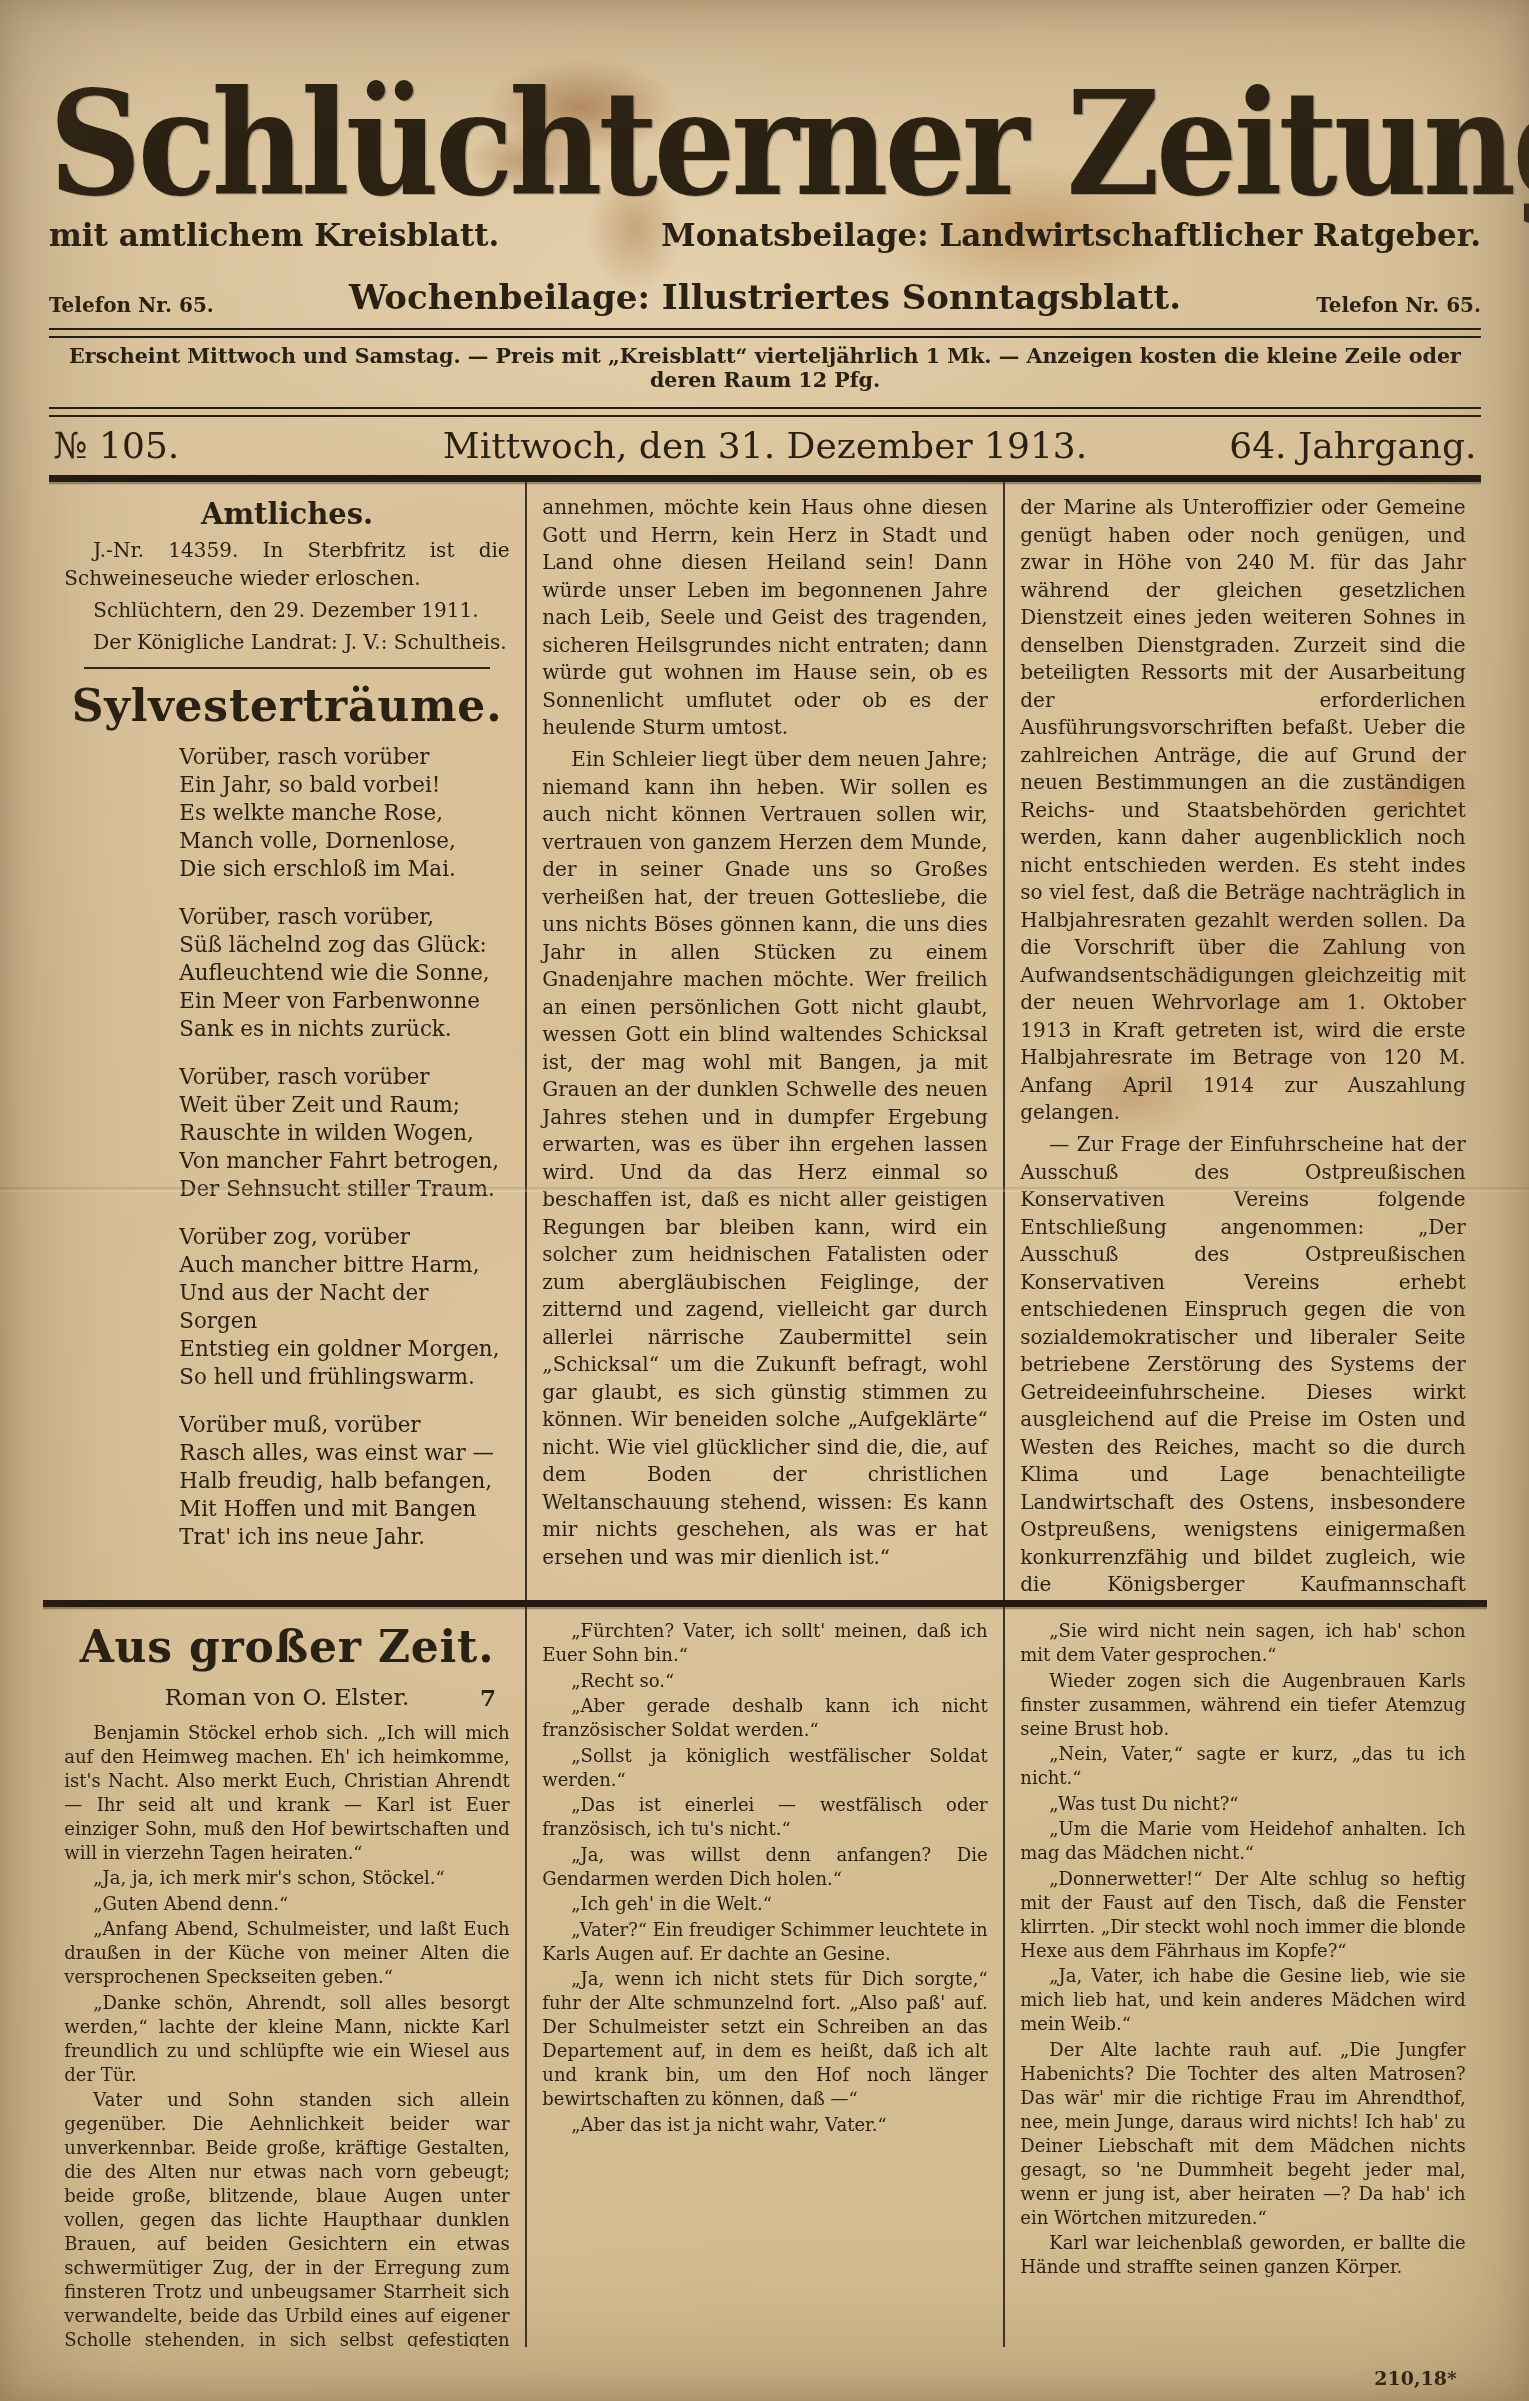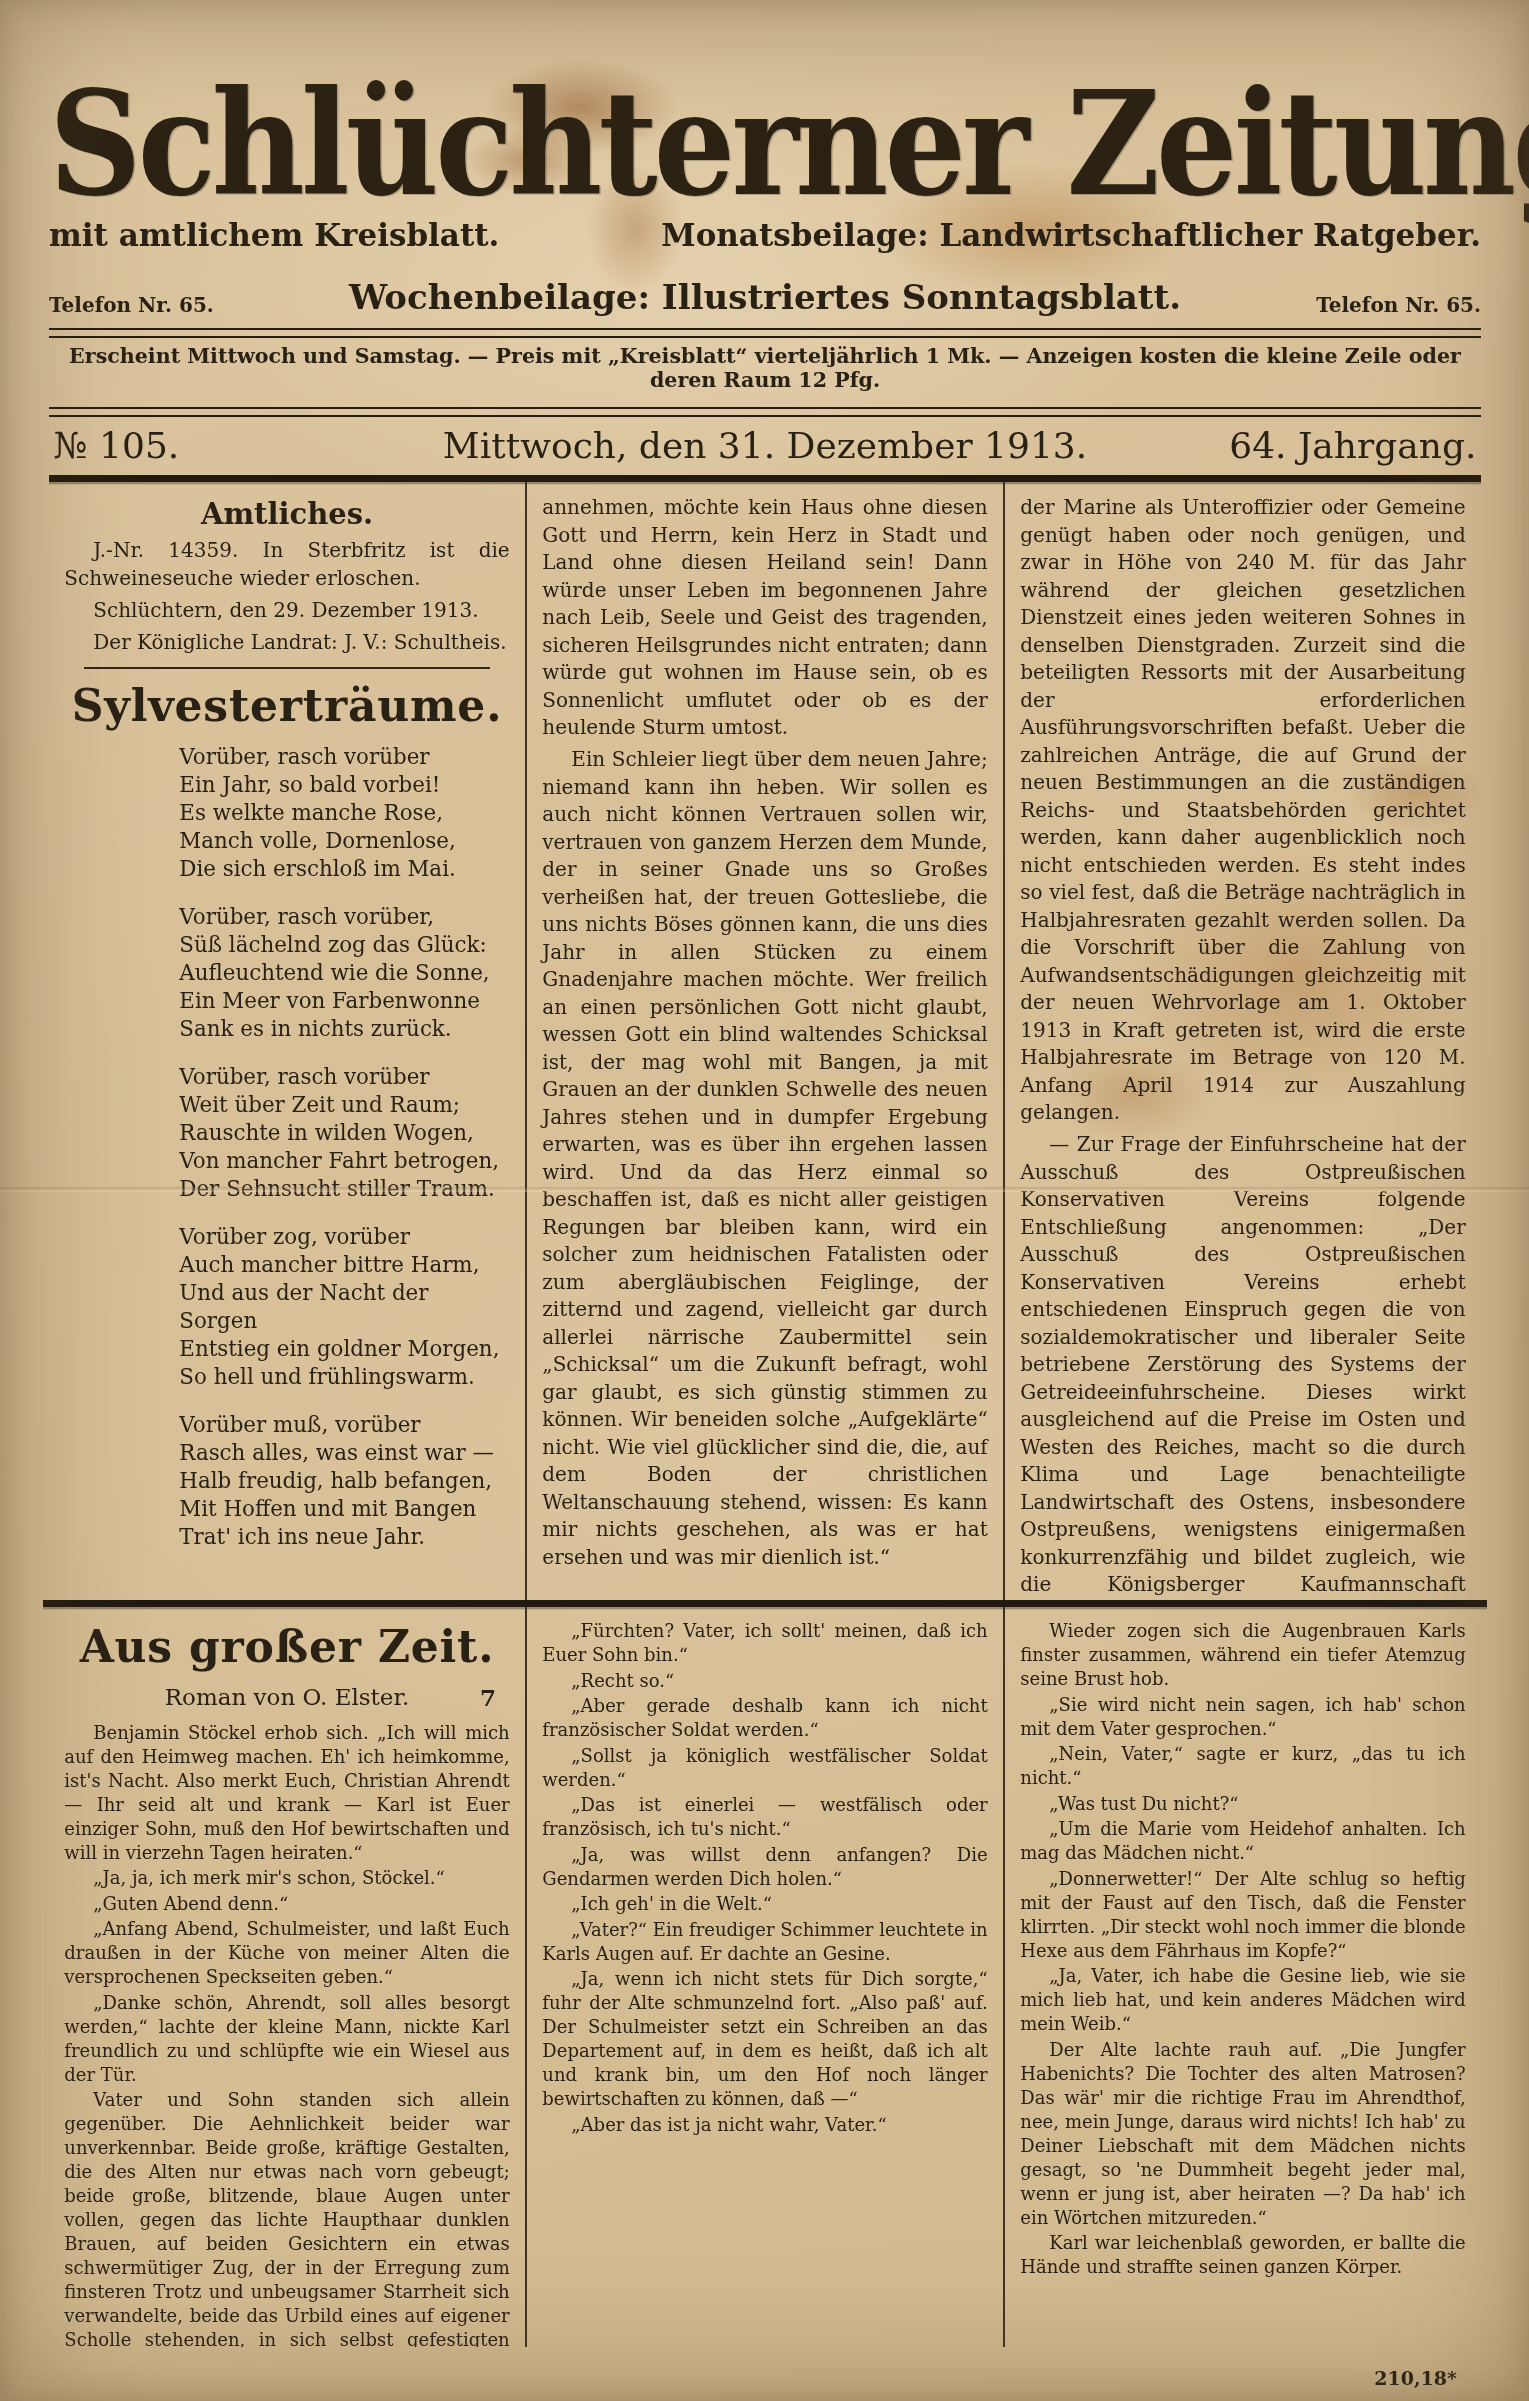--- a/index.html
+++ b/index.html
@@ -93,21 +93,21 @@
 
   <div class="bar"></div>
 
   <main class="cols">
 
     <section class="col">
       <h2 class="h-small">Amtliches.</h2>
       <div>
 
       <p>J.-Nr. 14359.  In Sterbfritz ist die Schweineseuche wieder erloschen.</p>
-          <p>Schlüchtern, den 29. Dezember 1913.</p>
+          <p>Schlüchtern, den 29. Dezember 1911.</p>
           <p>Der Königliche Landrat: J. V.: Schultheis.</p>
         </div>
       <hr class="thinrule">
       <h2 class="h-big">Sylvesterträume.</h2>
       <div>
 
       <div class="poem-stanza">Vorüber, rasch vorüber
 Ein Jahr, so bald vorbei!
 Es welkte manche Rose,
 Manch volle, Dornenlose,
@@ -188,22 +188,22 @@
           <p>„Ich geh' in die Welt.“</p>
           <p>„Vater?“ Ein freudiger Schimmer leuchtete in Karls Augen auf. Er dachte an Gesine.</p>
           <p>„Ja, wenn ich nicht stets für Dich sorgte,“ fuhr der Alte schmunzelnd fort. „Also paß' auf. Der Schulmeister setzt ein Schreiben an das Departement auf, in dem es heißt, daß ich alt und krank bin, um den Hof noch länger bewirtschaften zu können, daß —“</p>
           <p>„Aber das ist ja nicht wahr, Vater.“</p>
         </div>
     </div>
 
     <div class="col">
       <div>
 
-      <p>Wieder zogen sich die Augenbrauen Karls finster zusammen, während ein tiefer Atemzug seine Brust hob.</p>
-          <p>„Sie wird nicht nein sagen, ich hab' schon mit dem Vater gesprochen.“</p>
+      <p>„Sie wird nicht nein sagen, ich hab' schon mit dem Vater gesprochen.“</p>
+          <p>Wieder zogen sich die Augenbrauen Karls finster zusammen, während ein tiefer Atemzug seine Brust hob.</p>
           <p>„Nein, Vater,“ sagte er kurz, „das tu ich nicht.“</p>
           <p>„Was tust Du nicht?“</p>
           <p>„Um die Marie vom Heidehof anhalten. Ich mag das Mädchen nicht.“</p>
           <p>„Donnerwetter!“ Der Alte schlug so heftig mit der Faust auf den Tisch, daß die Fenster klirrten. „Dir steckt wohl noch immer die blonde Hexe aus dem Fährhaus im Kopfe?“</p>
           <p>„Ja, Vater, ich habe die Gesine lieb, wie sie mich lieb hat, und kein anderes Mädchen wird mein Weib.“</p>
           <p>Der Alte lachte rauh auf. „Die Jungfer Habenichts? Die Tochter des alten Matrosen? Das wär' mir die richtige Frau im Ahrendthof, nee, mein Junge, daraus wird nichts! Ich hab' zu Deiner Liebschaft mit dem Mädchen nichts gesagt, so 'ne Dummheit begeht jeder mal, wenn er jung ist, aber heiraten —? Da hab' ich ein Wörtchen mitzureden.“</p>
           <p>Karl war leichenblaß geworden, er ballte die Hände und straffte seinen ganzen Körper.</p>
         </div>
     </div>
 

